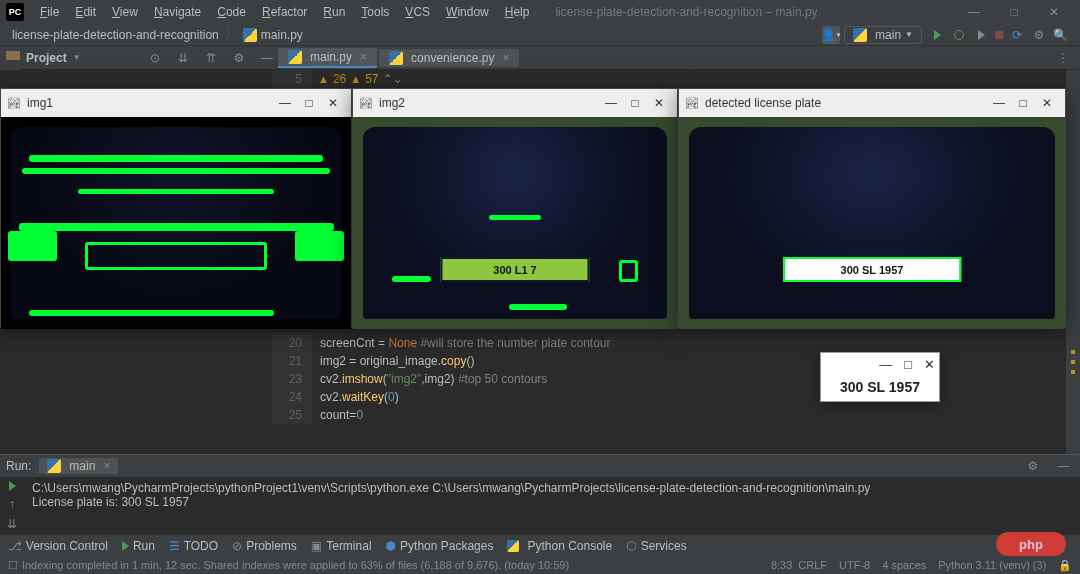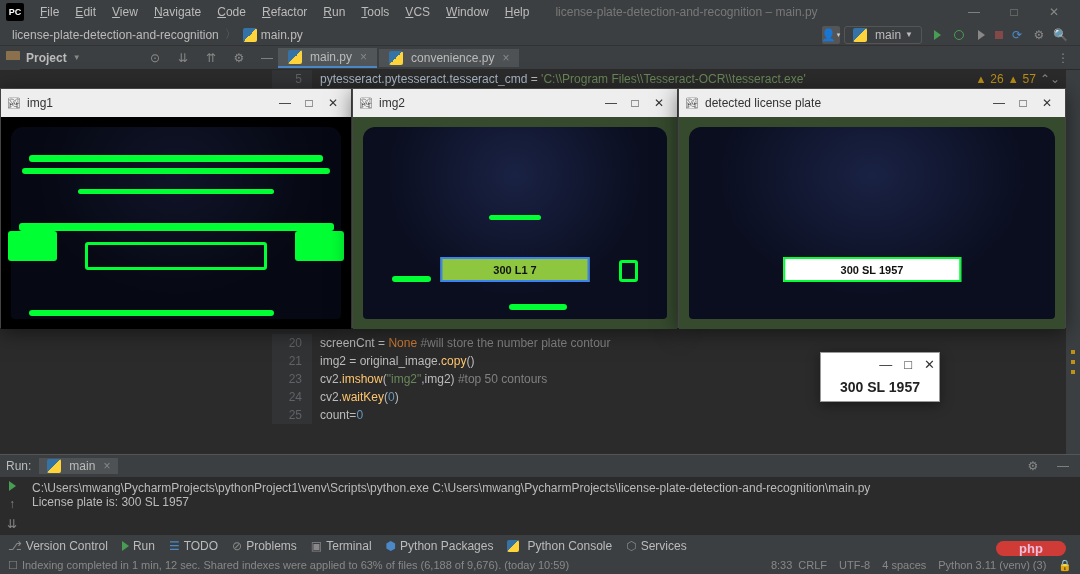--- a/index.html
+++ b/index.html
@@ -50,21 +50,21 @@
     
     
     .popup { position: absolute; background: #1a1a1a; border: 1px solid #444; box-shadow: 0 4px 20px rgba(0,0,0,0.5); }
     .popup-title { height: 28px; background: #eeeeee; display: flex; align-items: center; padding: 0 6px; color:#333; }
     .popup-title .pt-icon { font-size:11px; margin-right:6px; color:#555;}
     .popup-title .pt-spacer { flex:1; }
     .popup-title .pt-btn { width: 24px; text-align:center; color:#333; cursor:pointer;}
     .popup-body { background:#364a2e; position:relative; overflow:hidden; }
     
     .car-shape { position:absolute; inset:10px; background: radial-gradient(ellipse at 50% 25%, #1a2244 0%, #0a0e1f 60%); border-radius: 12px 12px 4px 4px; }
-    .plate { position:absolute; left:50%; bottom:22%; transform:translateX(-50%); width:46%; height:12%; background:#8ec63f; border:2px solid #3b82f6; display:flex; align-items:center; justify-content:center; color:#111; font-weight:bold; font-size:11px;}
+    .plate { position:absolute; left:50%; bottom:22%; transform:translateX(-50%); width:46%; height:12%; background:#8ec63f; border:2px solid #0f172a; display:flex; align-items:center; justify-content:center; color:#111; font-weight:bold; font-size:11px;}
     
     
     .edges { position:absolute; inset:0; pointer-events:none; }
     .edge-stroke { position:absolute; background:#00ff33; border-radius:3px;}
     
     
     .run-panel { position:absolute; bottom:24px; left:0; right:0; height:96px; background:#2b2b2b; border-top:1px solid #555;}
     .run-tabs { height:22px; display:flex; align-items:center; padding:0 6px; background:#3c3f41; gap:8px; }
     .run-icons { width:24px; display:flex; flex-direction:column; align-items:center; padding-top:4px; gap:6px;}
     .run-body { position:absolute; top:22px; left:24px; right:20px; bottom:0; font-family: Consolas, monospace; font-size:12px; padding:4px 8px; color:#bbb; }
@@ -80,21 +80,21 @@
     
     
     .left-tool { position:absolute; left:0; top:80px; width:20px; writing-mode: vertical-rl; transform: rotate(180deg); color:#888; font-size:11px; text-align:center; background:#3c3f41;}
     
     
     .ocr-popup { position:absolute; width:120px; background:#fff; border:1px solid #999; box-shadow:0 3px 12px rgba(0,0,0,0.4);}
     .ocr-popup .tb { height:22px; display:flex; align-items:center; justify-content:flex-end; padding:0 4px; gap:12px;}
     .ocr-popup .tb span{ font-size:13px; color:#333; cursor:pointer;}
     .ocr-popup .body { text-align:center; font-weight:bold; color:#222; padding:4px 0 6px 0; font-size:14px;}
     
-    .php-badge { position:absolute; right:14px; bottom:18px; width:70px; height:15px; background:#e03b35; border-radius:12px; display:flex; align-items:center; justify-content:center; color:#fce; font-weight:bold; font-size:13px; opacity:0.9;}
+    .php-badge { position:absolute; right:14px; bottom:18px; width:70px; height:24px; background:#e03b35; border-radius:12px; display:flex; align-items:center; justify-content:center; color:#fce; font-weight:bold; font-size:13px; opacity:0.9;}
     .tri-green { width:0; height:0; border-left:7px solid #499c54; border-top:5px solid transparent; border-bottom:5px solid transparent;}
     .bug-icon { width:10px; height:10px; border:1px solid #499c54; border-radius:50%;}
     .sq-red { width:8px; height:8px; background:#c75450;}
     .warn-tri { color:#be9117; font-size:11px;}
   </style>
 </head>
 <body>
 
 <div class="title-bar">
   <div class="pc-logo">PC</div>
@@ -175,21 +175,20 @@
 
 <div class="left-tool" style="top:60px;height:60px">Project</div>
 <div class="left-tool" style="top:380px;height:60px">Structure</div>
 <div class="left-tool" style="top:452px;height:70px">Bookmarks</div>
 
 <div class="main">
   <div class="code-area">
 
     <div class="code-line" style="height:18px;">
       <div class="gutter">5</div>
-      <div class="code-text"><span class="param">pytesseract.pytesseract.tesseract_cmd</span> = <span class="str" title="pytesseract.pytesseract.tesseract_cmd = 'C:\\Program Files\\Tesseract-OCR\\tesseract.exe'">'C:\\Program Files\\Tesseract-OCR\\tesseract.exe'</span></div>
       <div style="display:flex;align-items:center;gap:4px;padding:0 6px">
         <span class="warn-tri">▲</span>
           <span style="color:#be9117">26</span>
         <span class="warn-tri">▲</span>
           <span style="color:#be9117">57</span>
         <span style="color:#888">⌃⌄</span>
       </div>
     </div>
 
     <div style="height:246px"></div>

